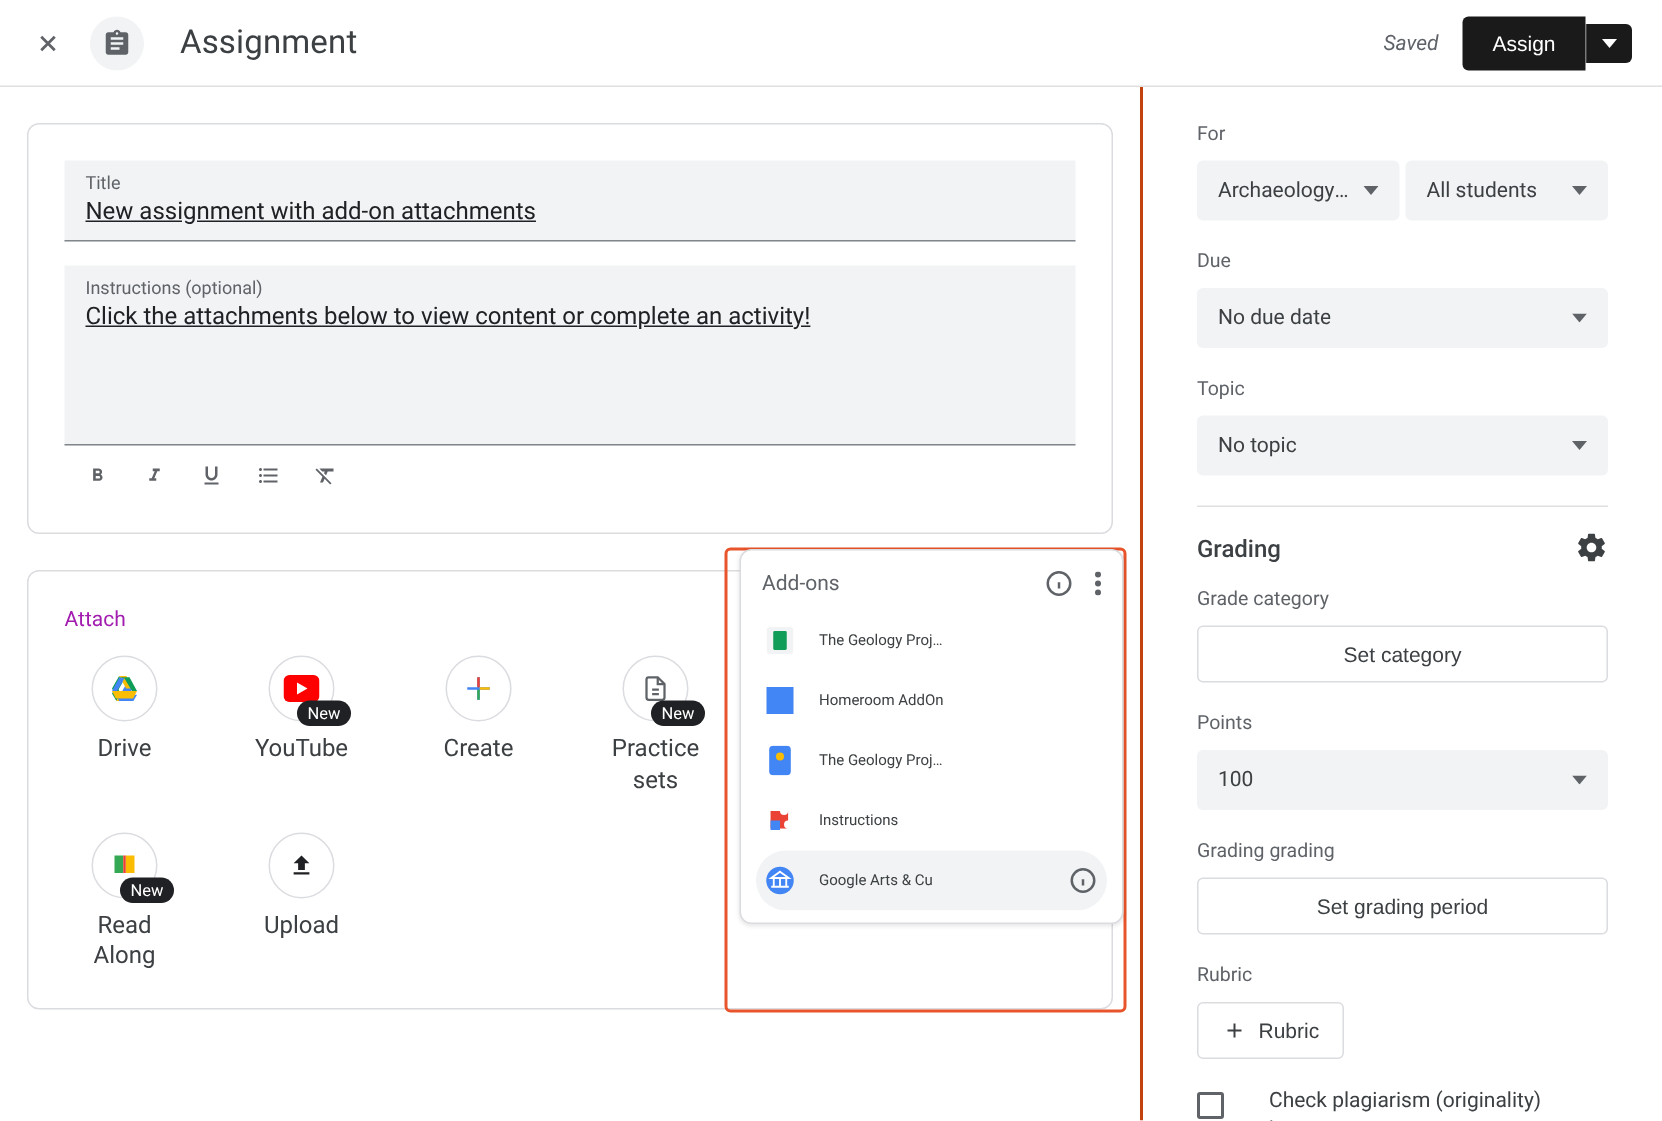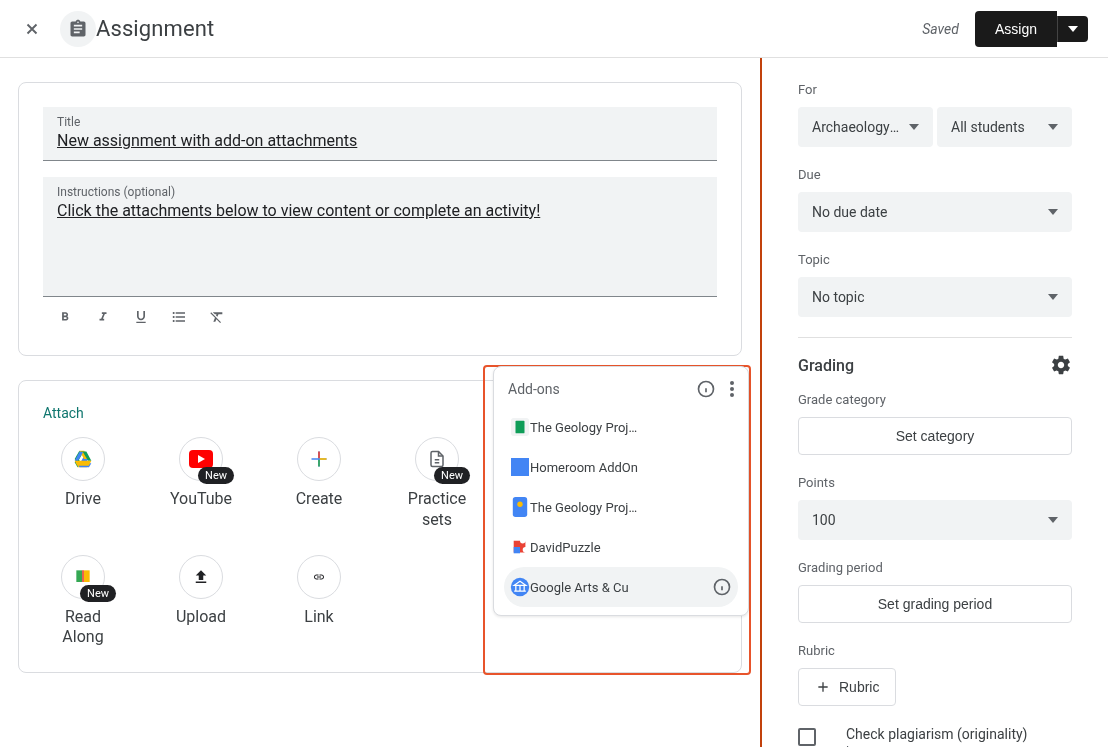--- a/index.html
+++ b/index.html
@@ -1,48 +1,48 @@
 <!DOCTYPE html>
 <html><head>
 <meta charset="utf-8">
 <style>
 * { box-sizing: border-box; margin: 0; padding: 0; }
 body { font-family: 'Google Sans', Roboto, Arial, sans-serif; color: #3c4043; background: #fff; width: 1108px; height: 747px; overflow: hidden; }
 .header { display: flex; align-items: center; padding: 12px 20px; border-bottom: 1px solid #e0e0e0; height: 58px; }
 .header .close { cursor: pointer; width: 24px; height: 24px; display: flex; align-items: center; justify-content: center; color: #5f6368; }
 .header .doc-icon { margin-left: 16px; width: 36px; height: 36px; border-radius: 50%; background: #f1f3f4; display: flex; align-items: center; justify-content: center; color: #5f6368; }
-.header .title { margin-left: 0; font-size: 22px; color: #3c4043; letter-spacing: 0.1px; }
+.header .title { margin-left: 24px; font-size: 22px; color: #3c4043; letter-spacing: 0.1px; }
 .header .spacer { flex: 1; }
 .header .saved { font-style: italic; color: #5f6368; font-size: 14px; margin-right: 16px; }
 .header .assign-btn { background: #1a1a1a; color: #fff; border: none; padding: 10px 20px; font-size: 14px; font-weight: 500; border-radius: 4px 0 0 4px; cursor: pointer; }
 .header .assign-dd { background: #1a1a1a; color: #fff; border: none; border-left: 1px solid #444; padding: 10px 10px; border-radius: 0 4px 4px 0; cursor: pointer; display: flex; align-items: center; }
 .body { display: flex; height: calc(100% - 58px); }
 .left { flex: 1; padding: 24px 18px; overflow-y: auto; }
 .right { width: 348px; border-left: 2px solid #c2410c; padding: 20px 36px; overflow-y: auto; }
 .card { border: 1px solid #dadce0; border-radius: 8px; padding: 24px; margin-bottom: 24px; position: relative; }
 .input-group { background: #f1f3f4; border-bottom: 1px solid #80868b; padding: 8px 14px 10px; margin-bottom: 16px; }
 .input-group .label { font-size: 12px; color: #5f6368; margin-bottom: 2px; }
 .input-group .value { font-size: 16px; color: #202124; text-decoration: underline; }
 .instructions { min-height: 120px; margin-bottom: 0; }
 .toolbar { display: flex; gap: 18px; padding: 10px 12px 4px; color: #5f6368; }
 .toolbar span { cursor: pointer; display: inline-flex; align-items: center; justify-content: center; width: 20px; height: 20px; }
 .attach-card { position: relative; }
-.attach-label { font-size: 14px; color: #0f766e; margin-bottom: 16px; }
+.attach-label { font-size: 14px; color: #a21caf; margin-bottom: 16px; }
 .attach-row { display: flex; gap: 38px; flex-wrap: wrap; }
 .attach-item { display: flex; flex-direction: column; align-items: center; width: 80px; cursor: pointer; position: relative; }
 .attach-circle { width: 44px; height: 44px; border-radius: 50%; border: 1px solid #dadce0; display: flex; align-items: center; justify-content: center; margin-bottom: 8px; position: relative; }
 .attach-name { font-size: 16px; text-align: center; color: #3c4043; line-height: 1.3; }
 .badge { position: absolute; bottom: -4px; right: -12px; background: #202124; color: #fff; font-size: 11px; padding: 2px 7px; border-radius: 10px; }
 .addons-panel { position: absolute; right: -8px; top: -15px; width: 256px; background: #fff; border: 1px solid #dadce0; border-radius: 8px; box-shadow: 0 1px 3px rgba(0,0,0,0.1); padding: 12px 0 8px; z-index: 5; }
 .addons-highlight { position: absolute; right: -10px; top: -16px; width: 268px; height: 310px; border: 2px solid #e8542b; border-radius: 4px; pointer-events: none; z-index: 4; }
 .addons-header { display: flex; align-items: center; padding: 0 14px 8px; }
 .addons-header .t { font-size: 14px; color: #5f6368; flex: 1; }
 .addons-header svg { cursor: pointer; }
 .addons-list { max-height: 230px; overflow-y: auto; }
-.addon-item { display: flex; align-items: center; padding: 10px 16px; cursor: pointer; gap: 0; font-size: 13px; color: #3c4043; }
+.addon-item { display: flex; align-items: center; padding: 10px 16px; cursor: pointer; gap: 16px; font-size: 10px; color: #3c4043; }
 .addon-item.hover { background: #f1f3f4; border-radius: 20px; margin: 0 10px; padding: 10px 6px; }
 .addon-item .icon { width: 20px; height: 20px; flex-shrink: 0; display: flex; align-items: center; justify-content: center; }
 .addon-item .name { flex: 1; white-space: nowrap; overflow: hidden; text-overflow: ellipsis; }
 .addons-list::-webkit-scrollbar { width: 8px; }
 .addons-list::-webkit-scrollbar-thumb { background: #bdc1c6; border-radius: 4px; }
 .right .section-label { font-size: 13px; color: #5f6368; margin-bottom: 10px; margin-top: 4px; }
 .right .row { display: flex; gap: 4px; margin-bottom: 20px; }
 .select { background: #f1f3f4; border-radius: 4px; padding: 12px 14px; display: flex; align-items: center; justify-content: space-between; font-size: 14px; color: #3c4043; cursor: pointer; flex: 1; min-width: 0; }
 .select .txt { white-space: nowrap; overflow: hidden; text-overflow: ellipsis; }
 .select svg { flex-shrink: 0; margin-left: 8px; }
@@ -186,28 +186,20 @@
           <div class="attach-name">Read Along</div>
         </div>
         <div class="attach-item">
           <div class="attach-circle">
               <svg width="18" height="20" viewBox="0 0 24 24" fill="#202124">
                 <path d="M9 16h6v-6h4l-7-7-7 7h4zm-4 2h14v2H5z"></path>
               </svg>
             </div>
           <div class="attach-name">Upload</div>
         </div>
-        <div class="attach-item">
-          <div class="attach-circle">
-              <svg width="22" height="12" viewBox="0 0 24 24" fill="#202124">
-                <path d="M3.9 12c0-1.71 1.39-3.1 3.1-3.1h4V7H7c-2.76 0-5 2.24-5 5s2.24 5 5 5h4v-1.9H7c-1.71 0-3.1-1.39-3.1-3.1zM8 13h8v-2H8v2zm9-6h-4v1.9h4c1.71 0 3.1 1.39 3.1 3.1s-1.39 3.1-3.1 3.1h-4V17h4c2.76 0 5-2.24 5-5s-2.24-5-5-5z"></path>
-              </svg>
-            </div>
-          <div class="attach-name">Link</div>
-        </div>
       </div>
 
       <div class="addons-highlight"></div>
       <div class="addons-panel">
         <div class="addons-header">
           <div class="t">Add-ons</div>
           <svg width="20" height="20" viewBox="0 0 24 24" fill="none" stroke="#5f6368" stroke-width="2" style="margin-right:14px;">
               <circle cx="12" cy="12" r="9"></circle>
               <path d="M12 8h.01M12 11v5"></path>
             </svg>
@@ -243,21 +235,21 @@
             <div class="name">The Geology Proj…</div>
           </div>
           <div class="addon-item">
             <div class="icon">
                 <svg width="18" height="18" viewBox="0 0 20 20">
                   <path d="M2 2h16v16H2z" fill="none"></path>
                   <path d="M3 3 L10 3 Q10 6 13 6 Q16 6 16 3 L16 10 Q13 10 13 13 Q13 16 16 16 L3 16 Z" fill="#EA4335"></path>
                   <path d="M3 10 L10 10 L10 17 L3 17 Z" fill="#4285F4"></path>
                 </svg>
               </div>
-            <div class="name">DavidPuzzle</div>
+            <div class="name">Instructions</div>
           </div>
           <div class="addon-item hover">
             <div class="icon">
                 <svg width="22" height="22" viewBox="0 0 24 24">
                   <circle cx="12" cy="12" r="11" fill="#4285F4"></circle>
                   <path d="M5 10h14M7 10v7M12 10v7M17 10v7M5 17h14M12 5l7 5H5z" stroke="#fff" stroke-width="1.5" fill="none"></path>
                 </svg>
               </div>
             <div class="name">Google Arts &amp; Cu</div>
             <svg width="20" height="20" viewBox="0 0 24 24" fill="none" stroke="#5f6368" stroke-width="2">
@@ -325,21 +317,21 @@
         <div class="section-label" style="margin-top:0">Points</div>
         <div class="select">
           <span class="txt">100</span>
           <svg width="10" height="6" viewBox="0 0 10 6" fill="#5f6368">
               <path d="M0 0l5 6 5-6z"></path>
             </svg>
         </div>
       </div>
     </div>
 
-    <div class="section-label">Grading period</div>
+    <div class="section-label">Grading grading</div>
     <button class="outline-btn full">Set grading period</button>
 
     <div class="section-label">Rubric</div>
     <button class="outline-btn" style="margin-bottom:20px;">
       <svg width="16" height="16" viewBox="0 0 24 24" fill="#3c4043">
           <path d="M19 13h-6v6h-2v-6H5v-2h6V5h2v6h6v2z"></path>
         </svg>
       <span>Rubric</span>
     </button>
 

